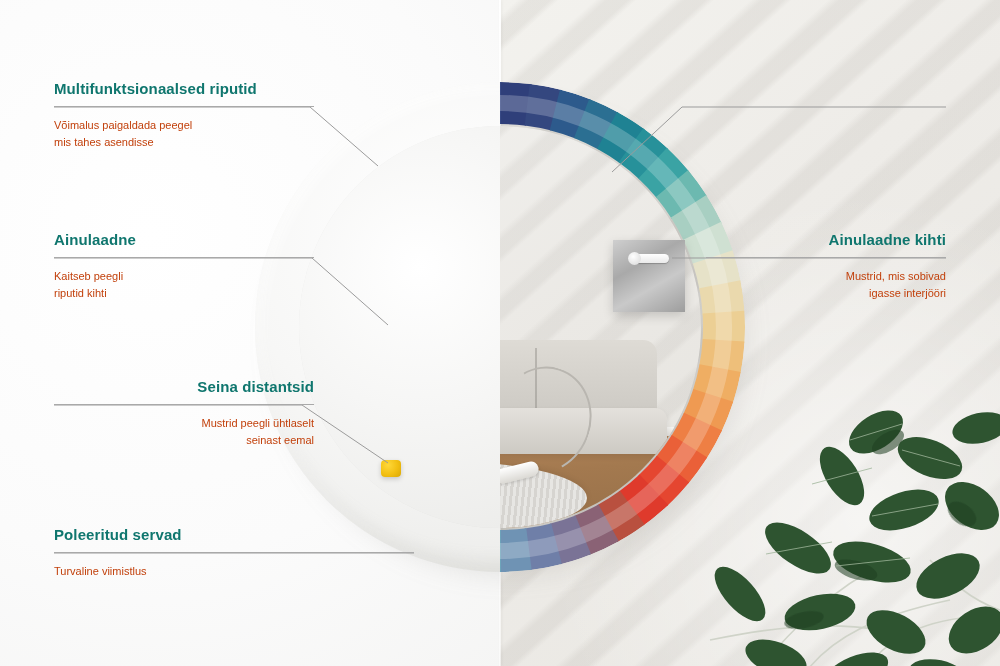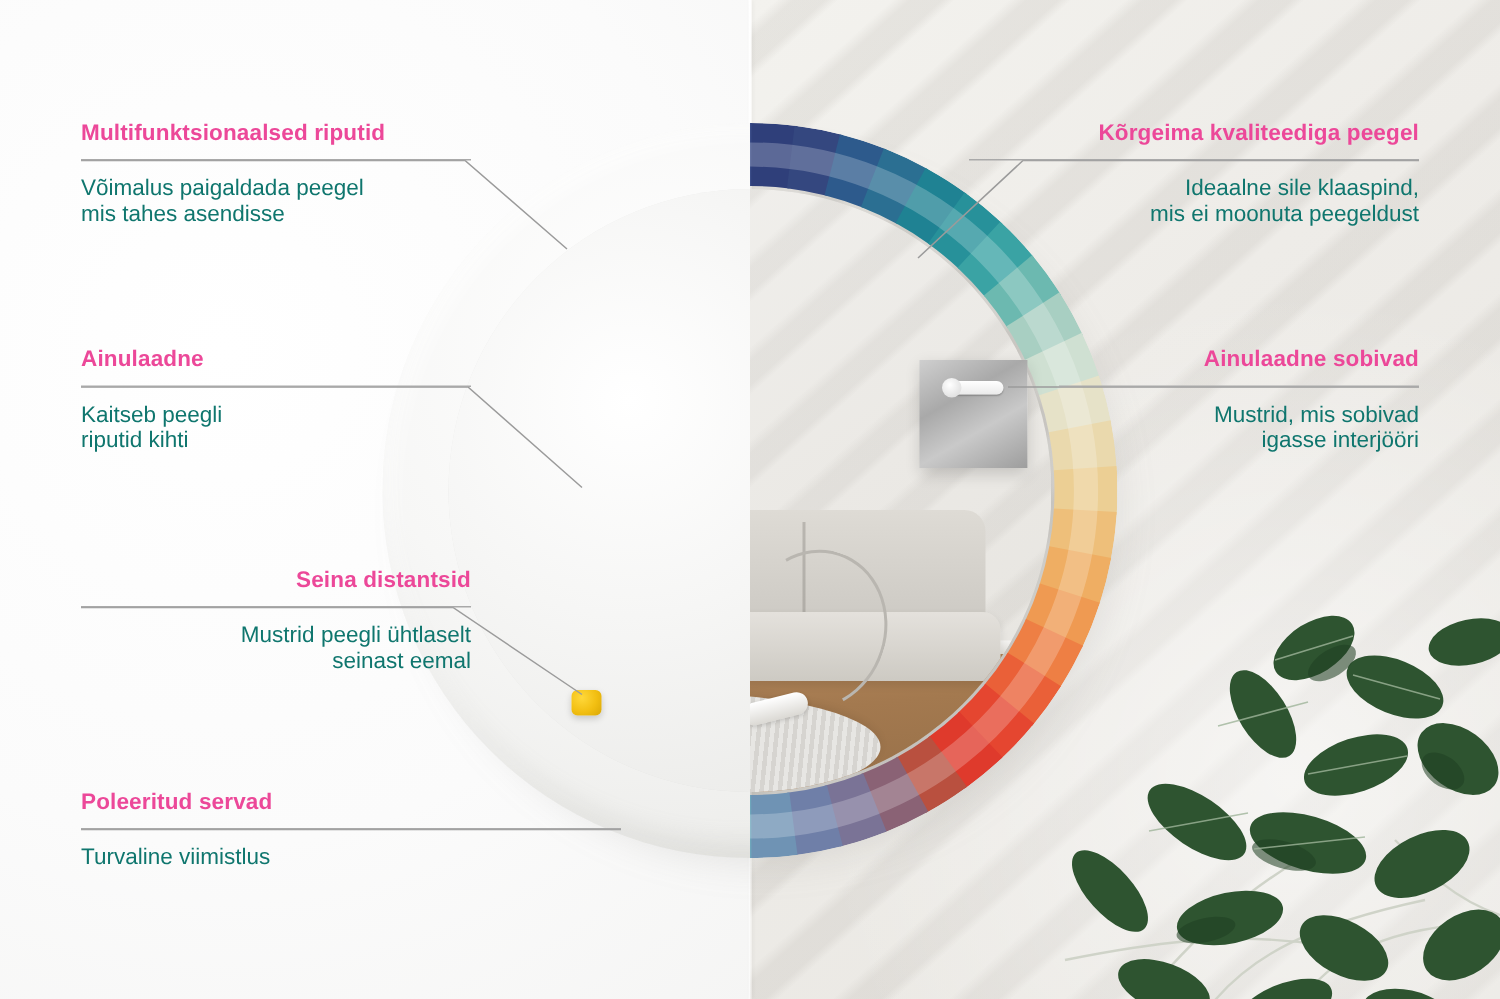--- a/index.html
+++ b/index.html
@@ -149,28 +149,28 @@
     background: radial-gradient(circle at 35% 30%, #ffd83a 0%, #f2bf12 55%, #d9a706 100%);
     box-shadow: 0 2px 5px rgba(0,0,0,0.18);
   }
 
   
   .plant { position:absolute; right:-10px; bottom:-14px; width:330px; height:300px; }
 
   
   .callout { position: absolute; }
   .callout h3 {
-    font-size: 15px; font-weight: bold; color: #ec4899; letter-spacing: .1px;
+    font-size: 15px; font-weight: bold; color: #0f766e; letter-spacing: .1px;
     white-space: nowrap;
   }
   .callout .rule {
     height: 1px; background: #a9a9a9; margin: 9px 0 10px 0;
   }
   .callout p {
-    font-size: 15px; line-height: 17px; color: #0f766e; white-space: pre-line;
+    font-size: 11px; line-height: 17px; color: #c2410c; white-space: pre-line;
   }
   .left-callout { text-align: left; }
   .right-callout { text-align: right; }
 
   svg.leaders { position:absolute; left:0; top:0; width:1000px; height:666px; pointer-events:none; }
 </style>
 </head>
 <body>
 
 <div id="stage">
@@ -339,27 +339,21 @@
     <p>Mustrid peegli ühtlaselt
 seinast eemal</p>
   </div>
 
   <div class="callout left-callout" style="left:54px; top:526px; width:360px;">
     <h3>Poleeritud servad</h3>
     <div class="rule"></div>
     <p>Turvaline viimistlus</p>
   </div>
 
-  <div class="callout right-callout" style="left:646px; top:80px; width:300px;">
-    <h3>Kõrgeima kvaliteediga peegel</h3>
-    <div class="rule"></div>
-    <p>Ideaalne sile klaaspind,
-mis ei moonuta peegeldust</p>
-  </div>
 
   <div class="callout right-callout" style="left:706px; top:231px; width:240px;">
-    <h3>Ainulaadne sobivad</h3>
+    <h3>Ainulaadne kihti</h3>
     <div class="rule"></div>
     <p>Mustrid, mis sobivad
 igasse interjööri</p>
   </div>
 
 </div>
 
 </body></html>

